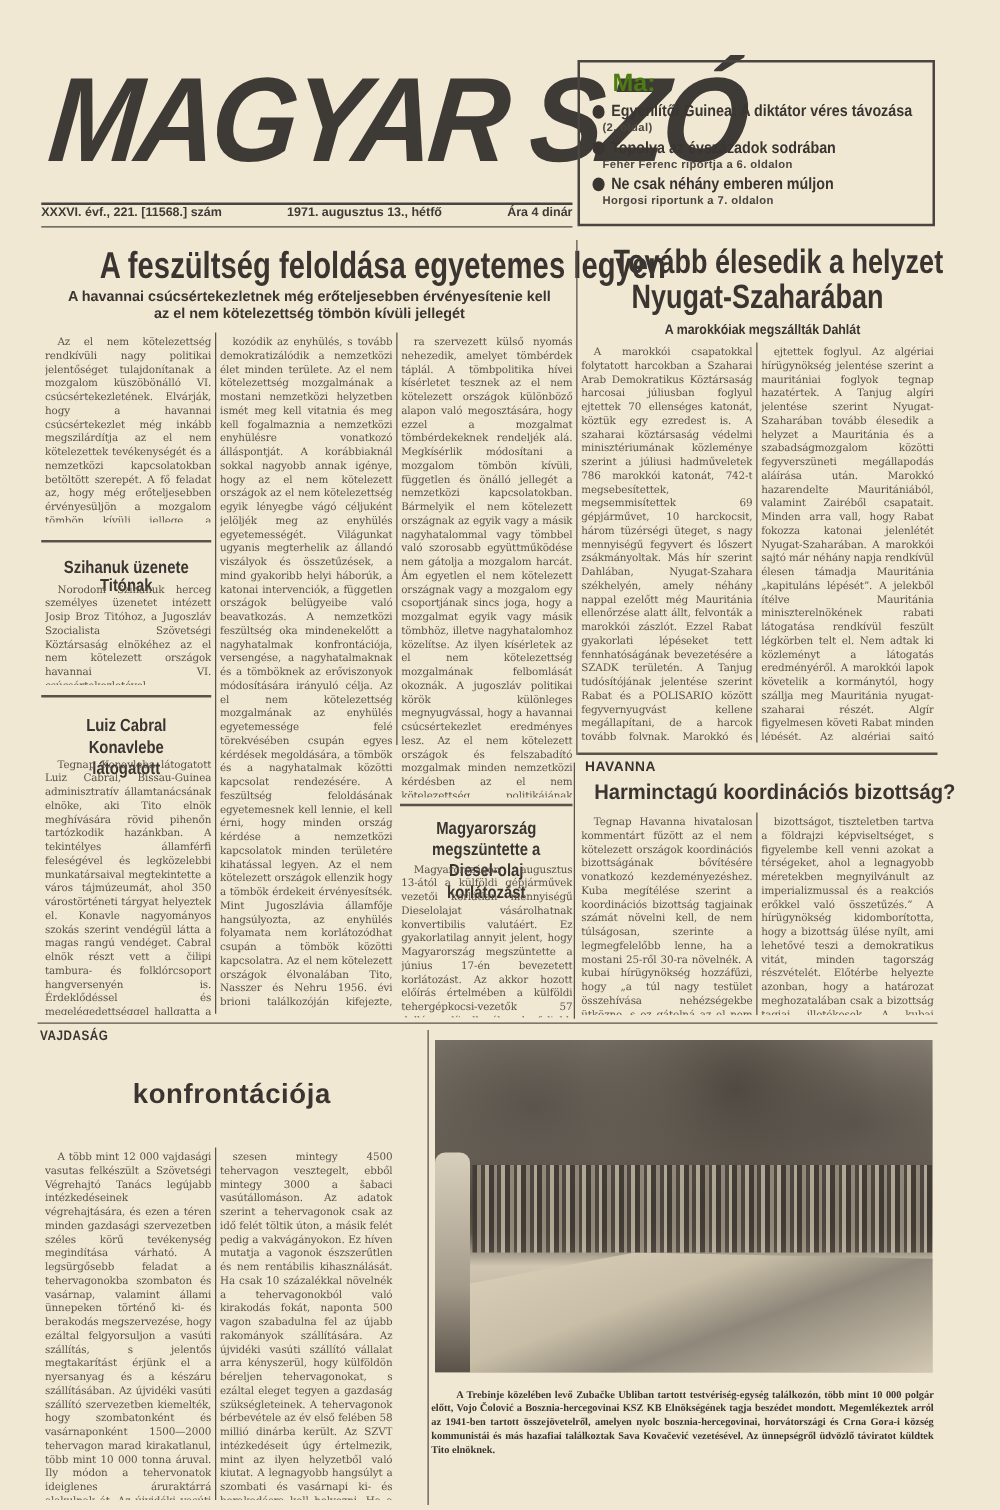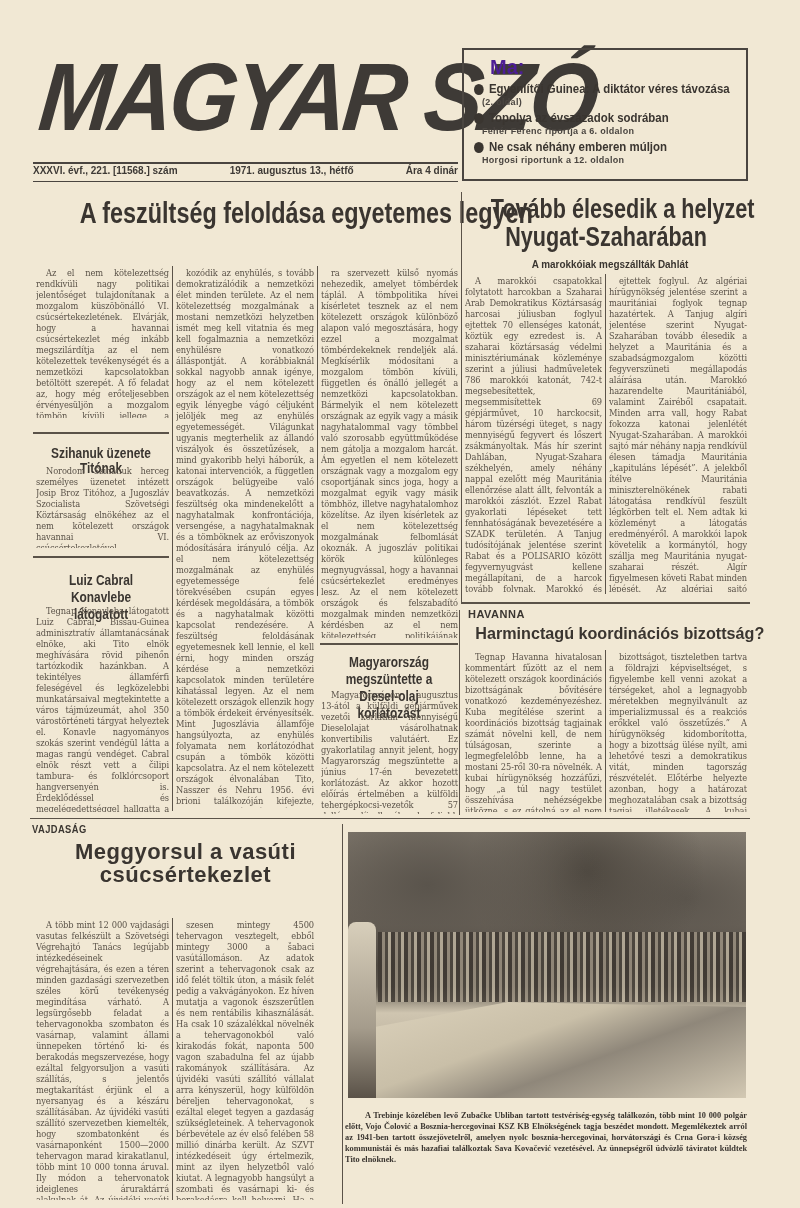--- a/index.html
+++ b/index.html
@@ -23,21 +23,21 @@
   .dateline {
     position: absolute; left: 33px; top: 165px; width: 425px; height: 14px;
     font-family: "Liberation Sans", sans-serif; font-weight: bold; font-size: 10px;
     display: flex; justify-content: space-between; color: #3e3a36; white-space: nowrap; gap: 28px;
   }
   
   .ma-box {
     position: absolute; left: 462px; top: 48px; width: 286px; height: 133px;
     border: 2px solid #4a4540; padding: 6px 10px;
   }
-  .ma-title { font-family: "Liberation Sans", sans-serif; font-weight: bold; font-size: 20px; margin-left: 16px; margin-bottom: 2px; color: #4c1d95; }
+  .ma-title { font-family: "Liberation Sans", sans-serif; font-weight: bold; font-size: 20px; margin-left: 16px; margin-bottom: 2px; color: #4d7c0f; }
   .ma-item { display: flex; align-items: center; font-family: "Liberation Sans", sans-serif; font-weight: bold; font-size: 13px; line-height: 16px; color: #3a3530; transform: scaleX(0.88); transform-origin: left; white-space: nowrap; }
   .bullet { width: 11px; height: 11px; background: #3a3530; border-radius: 50%; margin-right: 6px; flex: 0 0 11px; }
   .ma-sub { font-family: "Liberation Sans", sans-serif; font-weight: bold; font-size: 9px; margin-left: 8px; margin-bottom: 3px; letter-spacing: 0.3px; color: #4a4540; }
   
   .hl {
     position: absolute; font-family: "Liberation Sans", sans-serif; font-weight: bold; color: #3a3530;
     text-align: center; white-space: nowrap; transform-origin: center top;
   }
   .sub-hl { position: absolute; font-family: "Liberation Sans", sans-serif; font-weight: bold; color: #3a3530; text-align: center; font-size: 12px; line-height: 13px; }
   .col-text {
@@ -90,24 +90,25 @@
     <div class="ma-sub">(2. oldal)</div>
     <div class="ma-item">
       <span class="bullet"></span>
       <span>Topolya az évszázadok sodrában</span>
     </div>
     <div class="ma-sub">Fehér Ferenc riportja a 6. oldalon</div>
     <div class="ma-item">
       <span class="bullet"></span>
       <span>Ne csak néhány emberen múljon</span>
     </div>
-    <div class="ma-sub">Horgosi riportunk a 12. oldalon</div>
+    <div class="ma-sub">Horgosi riportunk a 7. oldalon</div>
   </div>
 
   <div class="hl" style="left:33px; top:196px; width:425px; font-size:30px; line-height:34px; transform:scaleX(0.78);">A feszültség feloldása egyetemes legyen</div>
+  <div class="sub-hl" style="left:50px; top:232px; width:395px; font-size:11.5px;">A havannai csúcsértekezletnek még erőteljesebben érvényesítenie kell az el nem kötelezettség tömbön kívüli jellegét</div>
 
   <div class="col-text" style="left:36px; top:268px; width:133px; height:150px;">
     <p>Az el nem kötelezettség rendkívüli nagy politikai jelentőséget tulajdonítanak a mozgalom küszöbönálló VI. csúcsértekezletének. Elvárják, hogy a havannai csúcsértekezlet még inkább megszilárdítja az el nem kötelezettek tevékenységét és a nemzetközi kapcsolatokban betöltött szerepét. A fő feladat az, hogy még erőteljesebben érvényesüljön a mozgalom tömbön kívüli jellege, a világpolitikában való függetlensége. Az el nem kötelezett országok e stratégiai céljukat azonban hiánytalanul csak akkor valósíthatják meg, ha módosulnak a nemzetközi körülmények, javul a nemzetközi politikai és gazdasági helyzet, fo-</p>
   </div>
   <div class="vrule" style="left:172px; top:266px; height:545px;"></div>
   <div class="col-text" style="left:176px; top:268px; width:138px; height:540px;">
     <p>kozódik az enyhülés, s tovább demokratizálódik a nemzetközi élet minden területe. Az el nem kötelezettség mozgalmának a mostani nemzetközi helyzetben ismét meg kell vitatnia és meg kell fogalmaznia a nemzetközi enyhülésre vonatkozó álláspontját. A korábbiaknál sokkal nagyobb annak igénye, hogy az el nem kötelezett országok az el nem kötelezettség egyik lényegbe vágó céljuként jelöljék meg az enyhülés egyetemességét. Világunkat ugyanis megterhelik az állandó viszályok és összetűzések, a mind gyakoribb helyi háborúk, a katonai intervenciók, a független országok belügyeibe való beavatkozás. A nemzetközi feszültség oka mindenekelőtt a nagyhatalmak konfrontációja, versengése, a nagyhatalmaknak és a tömböknek az erőviszonyok módosítására irányuló célja. Az el nem kötelezettség mozgalmának az enyhülés egyetemessége felé törekvésében csupán egyes kérdések megoldására, a tömbök és a nagyhatalmak közötti kapcsolat rendezésére. A feszültség feloldásának egyetemesnek kell lennie, el kell érni, hogy minden ország kérdése a nemzetközi kapcsolatok minden területére kihatással legyen. Az el nem kötelezett országok ellenzik hogy a tömbök érdekeit érvényesítsék. Mint Jugoszlávia államfője hangsúlyozta, az enyhülés folyamata nem korlátozódhat csupán a tömbök közötti kapcsolatra. Az el nem kötelezett országok élvonalában Tito, Nasszer és Nehru 1956. évi brioni találkozóján kifejezte, hogy a hidegháborúval térjenek el az enyhülés politikájára. Az el nem kötelezettek beigérdi első kezdeményezésükben felszólították az USA-t és a Szovjetuniót, hogy üljenek tárgyalóasztalhoz. Az el nem kötelezett országok csúcsértekezletein a mozgalom tartozó országok afrikaszállag az egyetemes enyhülésért. Az el nem kötelezett országok állásfoglalásai növekvő befolyással voltak a világpolitikában és egyes el nem kötelezett országok</p>
   </div>
   <div class="vrule" style="left:317px; top:266px; height:330px;"></div>
   <div class="col-text" style="left:321px; top:268px; width:137px; height:370px;">
@@ -152,22 +153,21 @@
 
   <div class="vrule" style="left:459px; top:610px; height:205px;"></div>
   <div class="hrule" style="left:320px; top:643px; width:138px;"></div>
   <div class="small-hl" style="left:316px; top:654px; width:146px; font-size:14px; line-height:17px;">Magyarország megszüntette a Diesel-olaj korlátozást</div>
   <div class="col-text" style="left:321px; top:690px; width:137px; height:124px;">
     <p><span>Magyarországon augusztus 13-ától a külföldi gépjárművek vezetői korlátlan mennyiségű Dieselolajat vásárolhatnak konvertibilis valutáért. Ez gyakorlatilag annyit jelent, hogy Magyarország megszüntette a június 17-én bevezetett korlátozást. Az akkor hozott előírás értelmében a külföldi tehergépkocsi-vezetők 57 dolláros díj ellenében legfeljebb 150 liter Diesel-olajat vásárolhattak. Az előírások nem vonatkoznak a szocialista országokból érkező járművekre.</span> </p>
   </div>
 
   <div class="hrule-thin" style="left:30px; top:818px; width:720px;"></div>
   <div class="kicker" style="left:32px; top:823px; transform:scaleX(0.85); transform-origin:left;">VAJDASÁG</div>
-  <div class="hl" style="left:33px; top:840px; width:305px; font-size:22px; line-height:24px; font-weight:900; letter-spacing:0.5px;">Meggyorsul a vasúti</div>
-  <div class="hl" style="left:33px; top:863px; width:305px; font-size:22px; line-height:24px; font-weight:900; letter-spacing:0.5px;">csúcsértekezlet</div>
+  <div class="hl" style="left:33px; top:863px; width:305px; font-size:22px; line-height:24px; font-weight:900; letter-spacing:0.5px;">konfrontációja</div>
   <div class="col-text" style="left:36px; top:920px; width:133px; height:280px;">
     <p>A több mint 12 000 vajdasági vasutas felkészült a Szövetségi Végrehajtó Tanács legújabb intézkedéseinek végrehajtására, és ezen a téren minden gazdasági szervezetben széles körű tevékenység megindítása várható. A legsürgősebb feladat a tehervagonokba szombaton és vasárnap, valamint állami ünnepeken történő ki- és berakodás megszervezése, hogy ezáltal felgyorsuljon a vasúti szállítás, s jelentős megtakarítást érjünk el a nyersanyag és a készáru szállításában. Az újvidéki vasúti szállító szervezetben kiemelték, hogy szombatonként és vasárnaponként 1500—2000 tehervagon marad kirakatlanul, több mint 10 000 tonna áruval. Ily módon a tehervonatok ideiglenes áruraktárrá alakulnak át. Az újvidéki vasúti szállító szervezetben elmondták, hogy szombatonként és vasárnaponként vasúti állomásokon az áru, s ugyanakkor elegendő a berakodást is. A Sremska Mitrovica-i, beocsini, šabaci és zvorniki vasútállomáson augusztus 1-e és 8-a között ösz-</p>
   </div>
   <div class="vrule" style="left:172px; top:918px; height:282px;"></div>
   <div class="col-text" style="left:176px; top:920px; width:138px; height:280px;">
     <p><span>szesen mintegy 4500 tehervagon vesztegelt, ebből mintegy 3000 a šabaci vasútállomáson. Az adatok szerint a tehervagonok csak az idő felét töltik úton, a másik felét pedig a vakvágányokon. Ez híven mutatja a vagonok észszerűtlen és nem rentábilis kihasználását. Ha csak 10 százalékkal növelnék a tehervagonokból való kirakodás fokát, naponta 500 vagon szabadulna fel az újabb rakományok szállítására. Az újvidéki vasúti szállító vállalat arra kényszerül, hogy külföldön béreljen tehervagonokat, s ezáltal eleget tegyen a gazdaság szükségleteinek. A tehervagonok bérbevétele az év első felében 58 millió dinárba került. Az SZVT intézkedéseit úgy értelmezik, mint az ilyen helyzetből való kiutat. A legnagyobb hangsúlyt a szombati és vasárnapi ki- és berakodásra kell helyezni. Ha a tehervagonok munkavégzése nagyobb, a vasúti szolgálat zökkenőmentes lesz, a különféle szállító szervezetekre vár a nagy munka, mert a vasúti szolgálat egész éjjel-nappal dolgozott.</span> </p>
   </div>
   <div class="vrule" style="left:342px; top:824px; height:380px;"></div>
 
   <div class="photo" title="Crowd gathered in a forest clearing listening to a speaker">

